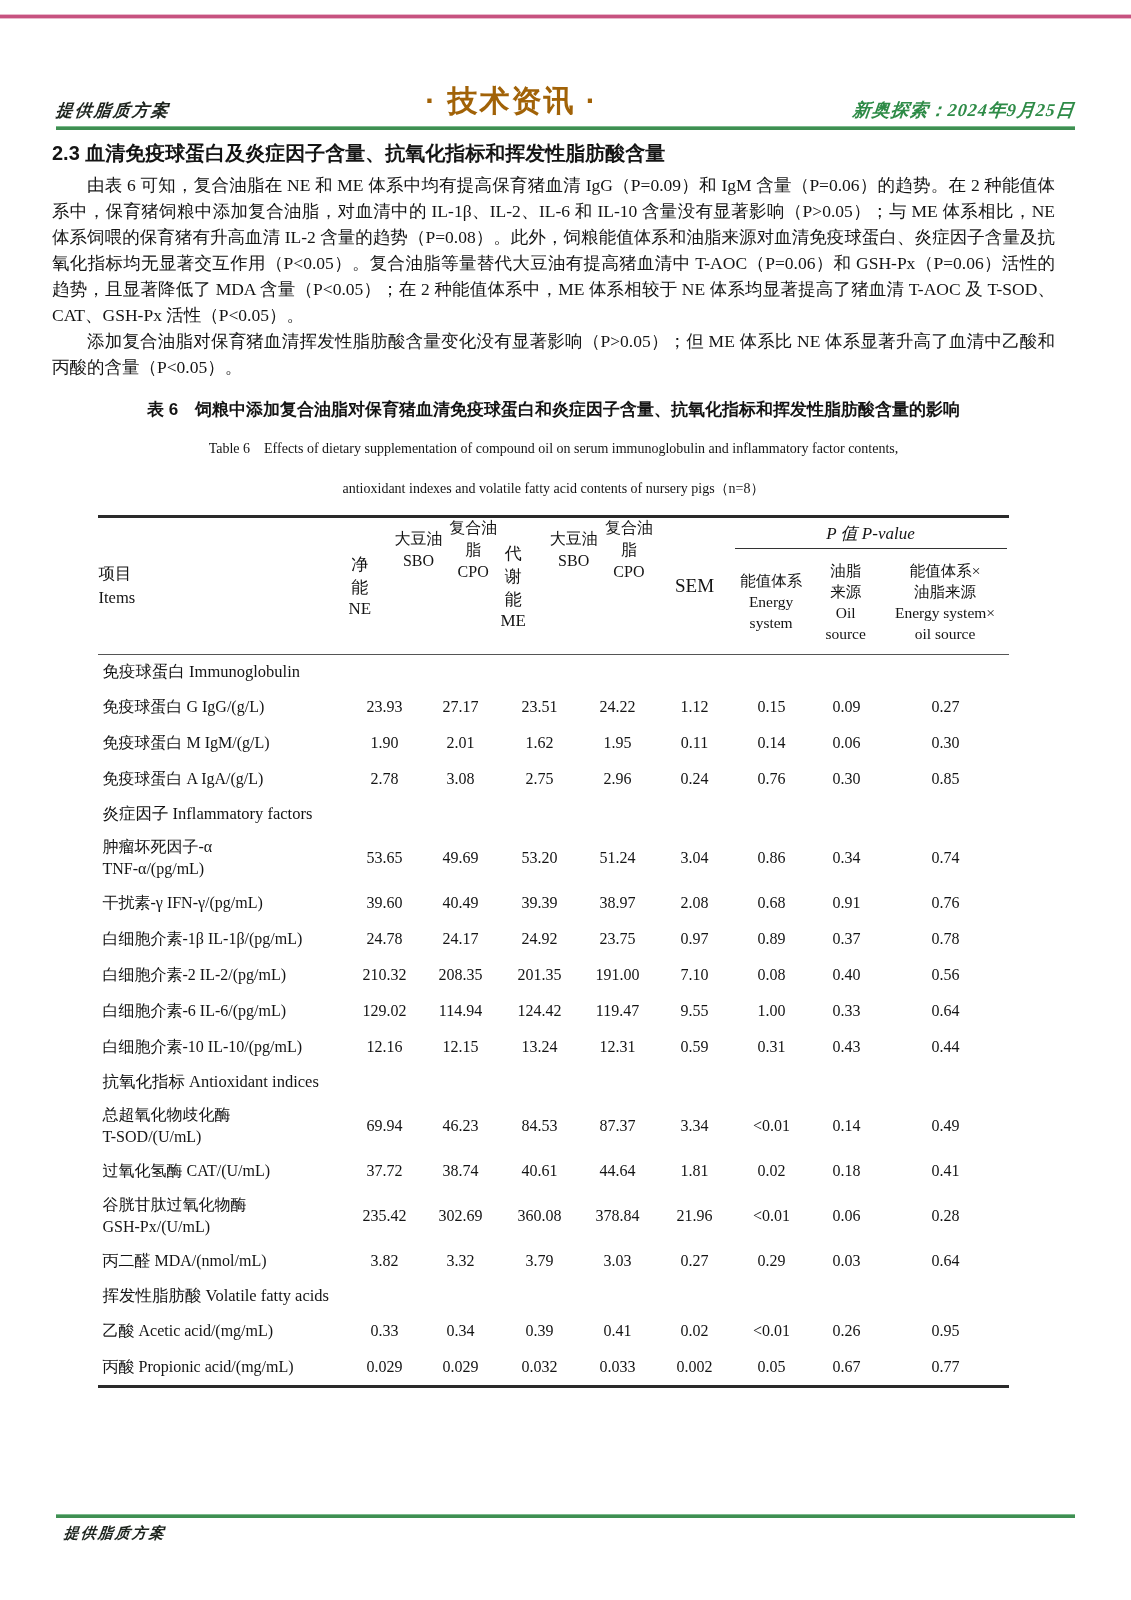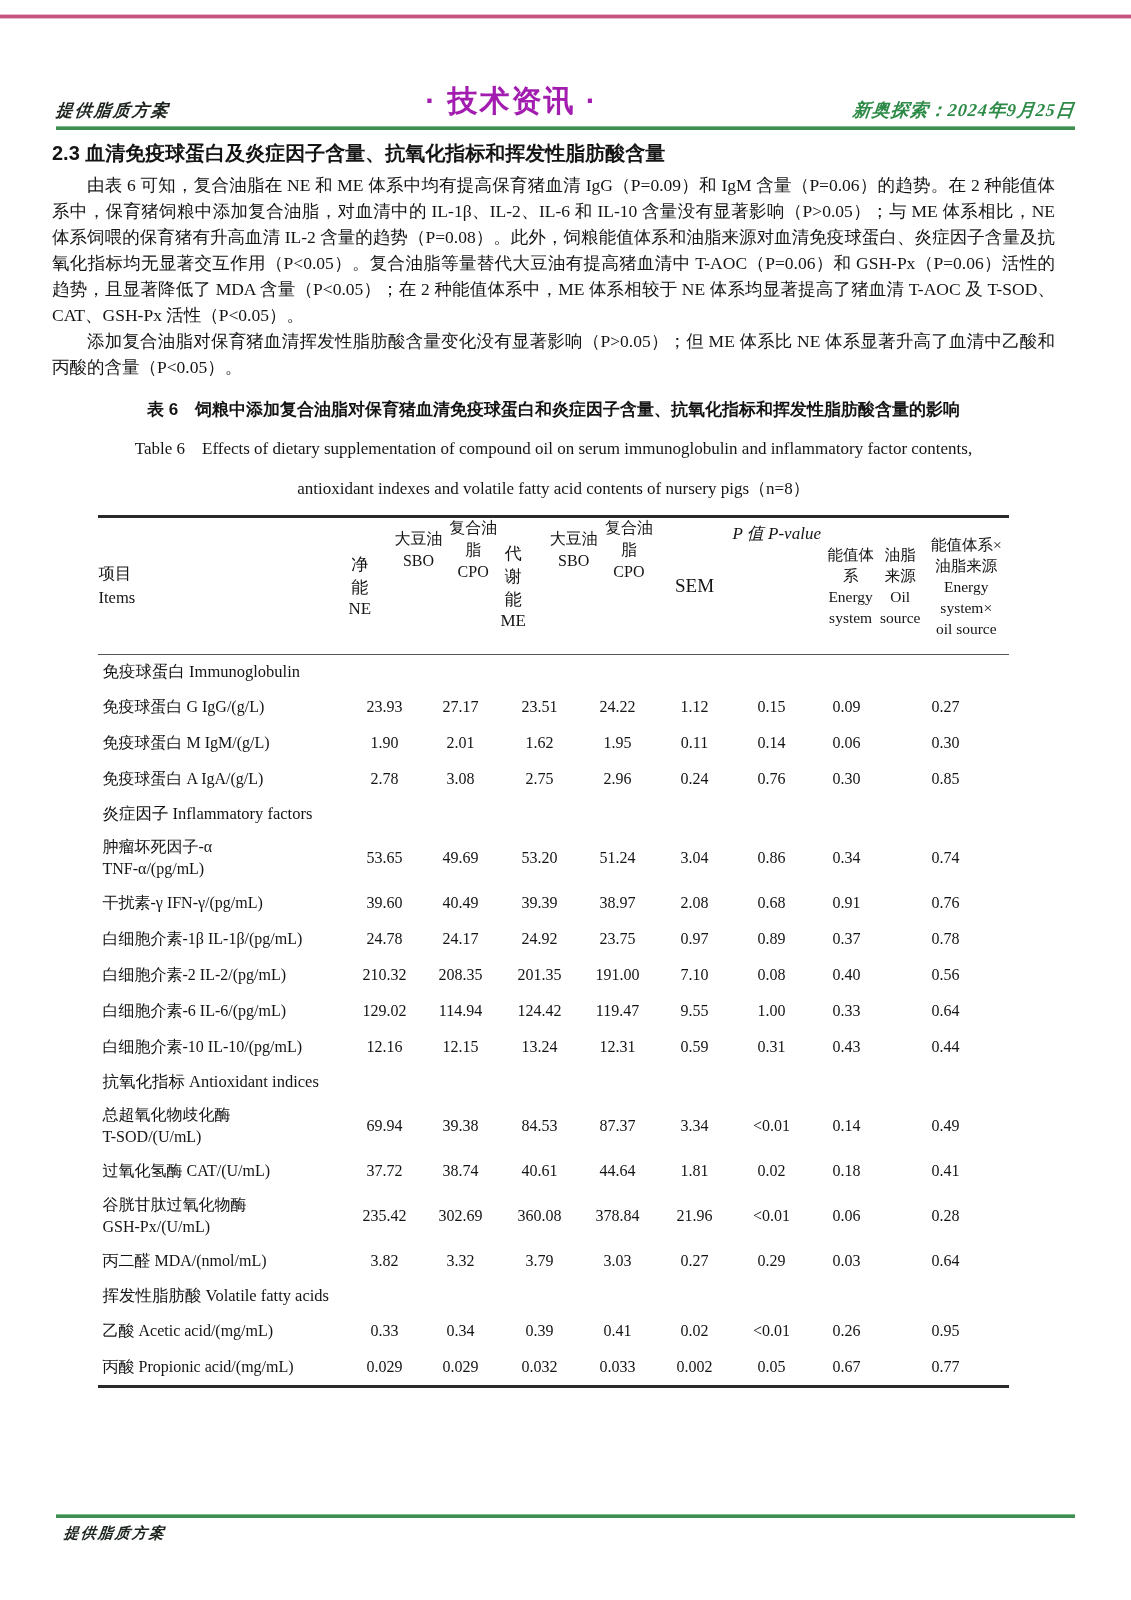--- a/index.html
+++ b/index.html
@@ -22,21 +22,21 @@
     position:absolute;top:80px;left:56px;width:1019px;height:42px;
     display:flex;align-items:flex-end;justify-content:space-between;
   }
   .brand-script{
     font-style:italic;font-weight:bold;
     font-size:17px;color:#1d241e;
     letter-spacing:2px;
     transform:skewX(-6deg);
   }
   .header-title{
-    font-weight:bold;font-size:30px;color:#a21caf;
+    font-weight:bold;font-size:30px;color:#a16207;
     font-family:"Liberation Sans","DejaVu Sans",sans-serif;
     letter-spacing:2px;
   }
   .header-date{
     font-style:italic;font-weight:bold;
     font-size:18px;color:#2e8b47;
     letter-spacing:1px;
     transform:skewX(-6deg);
   }
   .header-rule{
@@ -53,21 +53,21 @@
   .para{
     margin:0;font-size:17.5px;line-height:26px;
     text-align:justify;text-indent:2em;
   }
   
   .caption-zh{
     margin-top:18px;text-align:center;font-weight:bold;font-size:17px;
     font-family:"Liberation Sans","DejaVu Sans",sans-serif;
   }
   .caption-en{
-    margin-top:16px;text-align:center;font-size:17px;line-height:24px;
+    margin-top:16px;text-align:center;font-size:14px;line-height:24px;
   }
   
   table.data{
     margin:14px auto 0 auto;width:910px;
     border-collapse:collapse;table-layout:fixed;
     border-top:3px solid #2a2a2a;border-bottom:3px solid #2a2a2a;
     font-size:16px;
   }
   table.data th{font-weight:normal;padding:0;vertical-align:middle;}
   table.data td{padding:0;}
@@ -78,21 +78,21 @@
   }
   .group-box{display:flex;flex-direction:row;height:136px;}
   .group-label{
     flex:1;display:flex;align-items:center;justify-content:center;
     font-size:17px;
   }
   .cmid{border-bottom:1.5px solid #333;margin:0 10px;}
   .sub-row{display:flex;height:64px;align-items:center;}
   .sub-cell{flex:1;text-align:center;line-height:22px;font-size:16px;}
   .th-sem{text-align:center;font-size:19px;}
-  .pgroup-box{display:flex;flex-direction:row;height:136px;}
+  .pgroup-box{display:flex;flex-direction:column;height:136px;}
   .pgroup-label{
     height:30px;display:flex;align-items:center;justify-content:center;
     font-style:italic;font-size:17px;
   }
   .pmid{border-bottom:1.5px solid #333;margin:0 2px;}
   .p-sub-row{flex:1;display:flex;align-items:center;}
   .p-sub{flex:1;text-align:center;line-height:21px;font-size:15.5px;}
   .p-sub.w1{flex:0 0 28%;}
   .p-sub.w2{flex:0 0 26%;}
   .p-sub.w3{flex:0 0 46%;}
@@ -328,21 +328,21 @@
           </tr>
           <tr class="sec">
             <td colspan="9" class="section-cell">抗氧化指标 Antioxidant indices</td>
           </tr>
           <tr class="r2">
             <td class="label-cell">
               <div>总超氧化物歧化酶</div>
               <div>T-SOD/(U/mL)</div>
             </td>
             <td class="num-cell">69.94</td>
-            <td class="num-cell">39.38</td>
+            <td class="num-cell">46.23</td>
             <td class="num-cell">84.53</td>
             <td class="num-cell">87.37</td>
             <td class="num-cell">3.34</td>
             <td class="num-cell">&lt;0.01</td>
             <td class="num-cell">0.14</td>
             <td class="num-cell">0.49</td>
           </tr>
           <tr class="r1">
             <td class="label-cell">过氧化氢酶 CAT/(U/mL)</td>
             <td class="num-cell">37.72</td>

